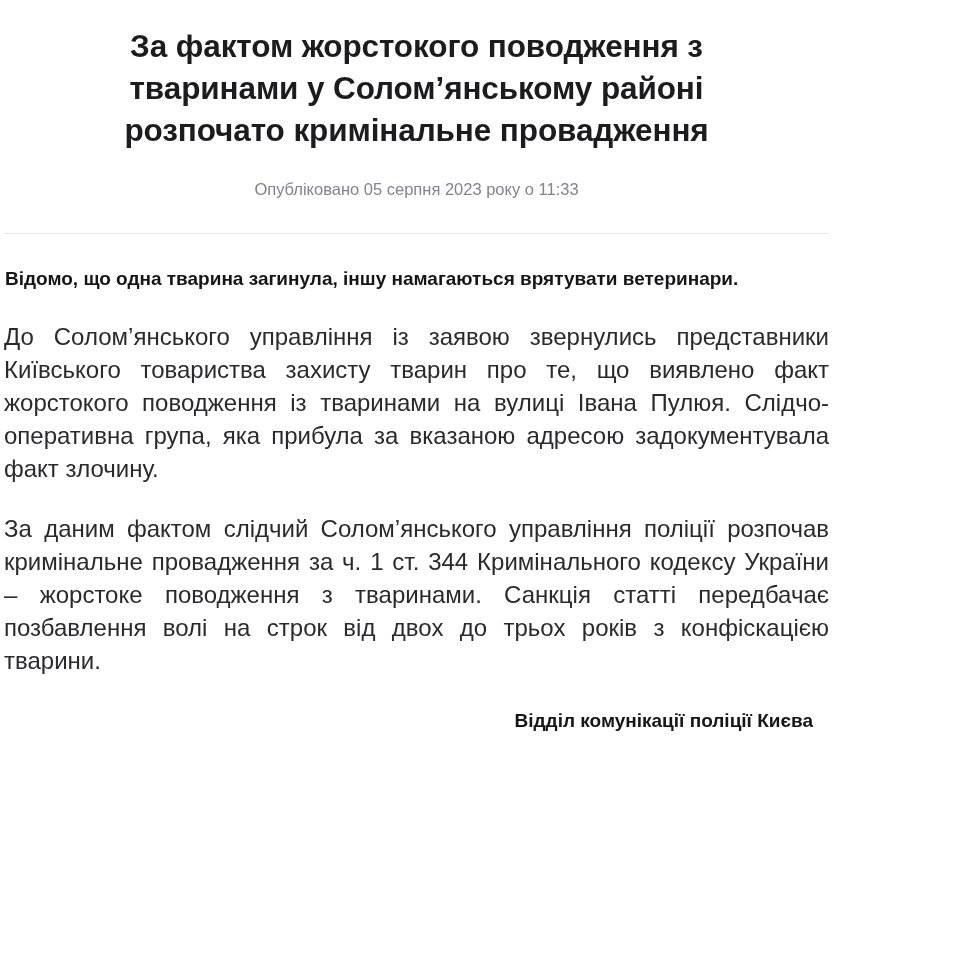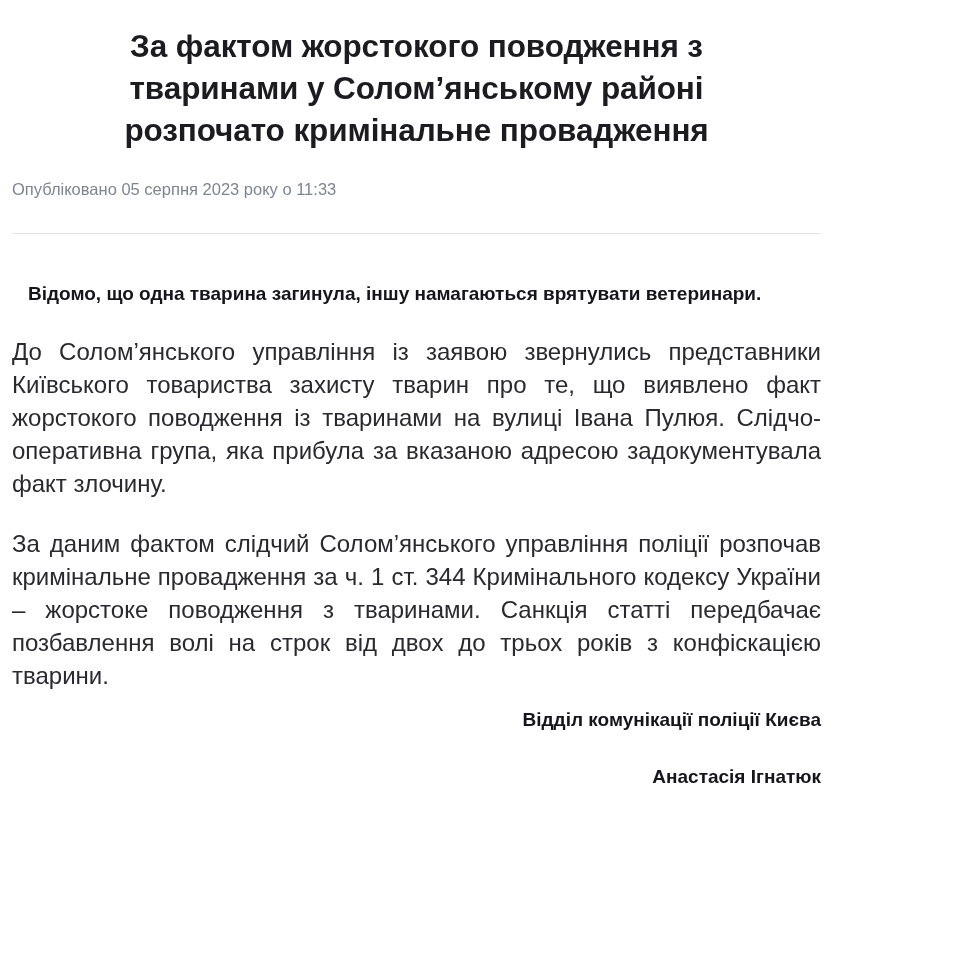--- a/index.html
+++ b/index.html
@@ -12,58 +12,59 @@
     width: 953px;
     height: 967px;
     overflow: hidden;
     font-family: "Liberation Sans", "DejaVu Sans", sans-serif;
     -webkit-font-smoothing: antialiased;
   }
 
   .page {
     width: 833px;
     box-sizing: border-box;
-    padding: 0 12px;
+    padding: 0 4px;
   }
 
   
   .article-title {
     margin: 0;
     padding: 26px 52px 0 52px;
     font-size: 31.5px;
     line-height: 1.33;
     font-weight: bold;
     text-align: center;
     color: #1c1c20;
     letter-spacing: -0.1px;
   }
 
   .article-date {
     margin: 0;
     padding: 26px 0 0 0;
+    text-align: center;
     font-size: 16.5px;
     line-height: 1.4;
     color: #7f8490;
     font-weight: normal;
   }
 
   .divider {
     margin: 32px 0 0 0;
     height: 1px;
     background: #e3e4e7;
     border: 0;
   }
 
   
   .article-body {
     padding-top: 30px;
   }
 
   .lead {
-    margin: 16px;
+    margin: 1px;
     font-size: 19px;
     line-height: 1.5;
     font-weight: bold;
     color: #15151a;
     text-align: left;
   }
 
   .para {
     margin: 27px 0 0 0;
     font-size: 24px;
@@ -76,21 +77,21 @@
 
   .para:first-child {
     margin-top: 0;
   }
 
   
   .signature-block {
     padding-top: 13px;
   }
   .signature {
-    margin: 0;
+    margin: 16px;
     font-size: 19px;
     line-height: 1.55;
     font-weight: bold;
     color: #15151a;
     text-align: right;
   }
   .signature.second {
     margin-top: 27px;
   }
 </style>
@@ -110,17 +111,16 @@
     <p class="lead">Відомо, що одна тварина загинула, іншу намагаються врятувати ветеринари.</p>
 
     <p class="para">До Солом’янського управління із заявою звернулись представники Київського товариства захисту тварин про те, що виявлено факт жорстокого поводження із тваринами на вулиці Івана Пулюя. Слідчо-оперативна група, яка прибула за вказаною адресою задокументувала факт злочину.</p>
 
 
     <p class="para">За даним фактом слідчий Солом’янського управління поліції розпочав кримінальне провадження за ч. 1 ст. 344 Кримінального кодексу України – жорстоке поводження з тваринами. Санкція статті передбачає позбавлення волі на строк від двох до трьох років з конфіскацією тварини.</p>
 
 
     <div class="signature-block">
       <p class="signature">Відділ комунікації поліції Києва</p>
-      <p class="signature second">Анастасія Ігнатюк</p>
     </div>
 
   </div>
 </div>
 
 </body></html>

